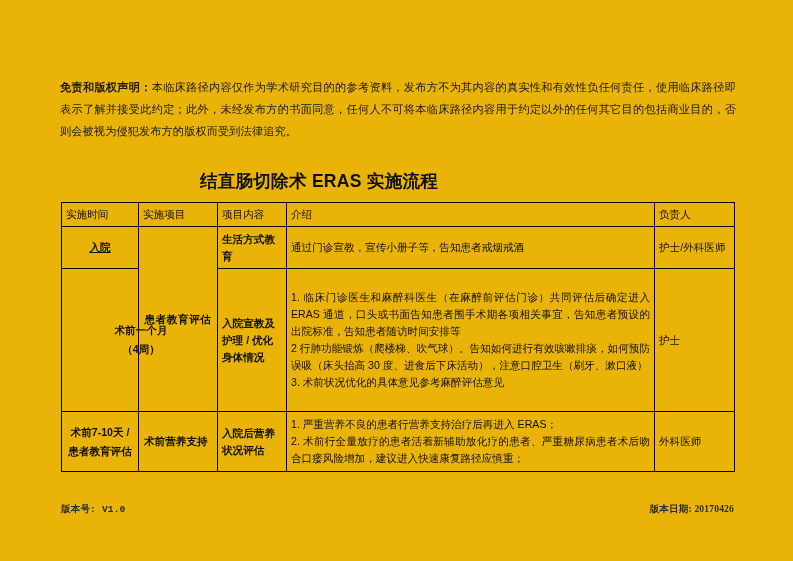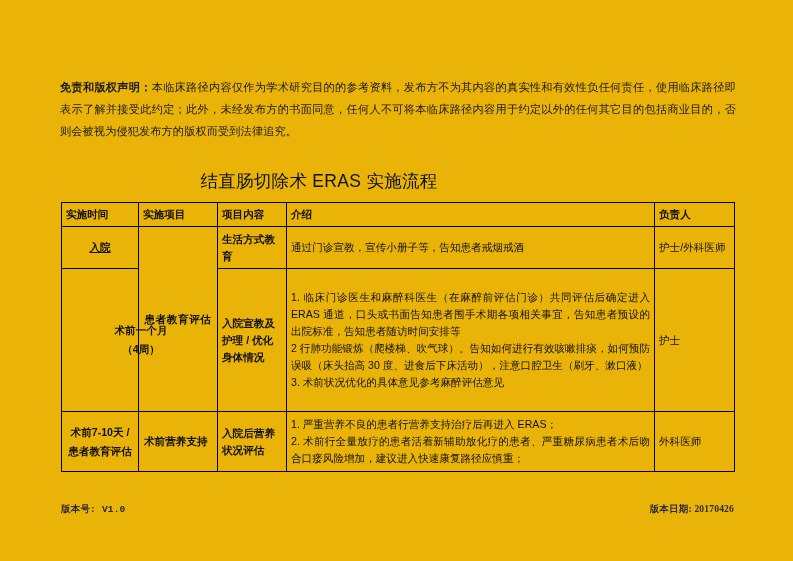--- a/index.html
+++ b/index.html
@@ -41,21 +41,21 @@
   }
 
   
   .doc-title {
     position: absolute;
     left: 0;
     top: 169px;
     width: 638px;
     text-align: center;
     font-size: 17.5px;
-    font-weight: 400;
+    font-weight: 700;
     letter-spacing: 0.3px;
     color: #111;
   }
 
   
   .tbl-wrap {
     position: absolute;
     left: 61px;
     top: 202px;
     width: 673px;
@@ -73,21 +73,21 @@
     line-height: 17px;
     color: #111;
   }
   col.c1 { width: 77px; }
   col.c2 { width: 79px; }
   col.c3 { width: 69px; }
   col.c4 { width: 368px; }
   col.c5 { width: 80px; }
 
   .hdr td {
-    font-weight: 700;
+    font-weight: 400;
     height: 24px;
     vertical-align: middle;
     font-size: 11px;
   }
   .b { font-weight: 700; }
   .ctr { text-align: center; }
   .lead { letter-spacing: 0.6px; }
 
   td.cell-intro {
     vertical-align: top;

